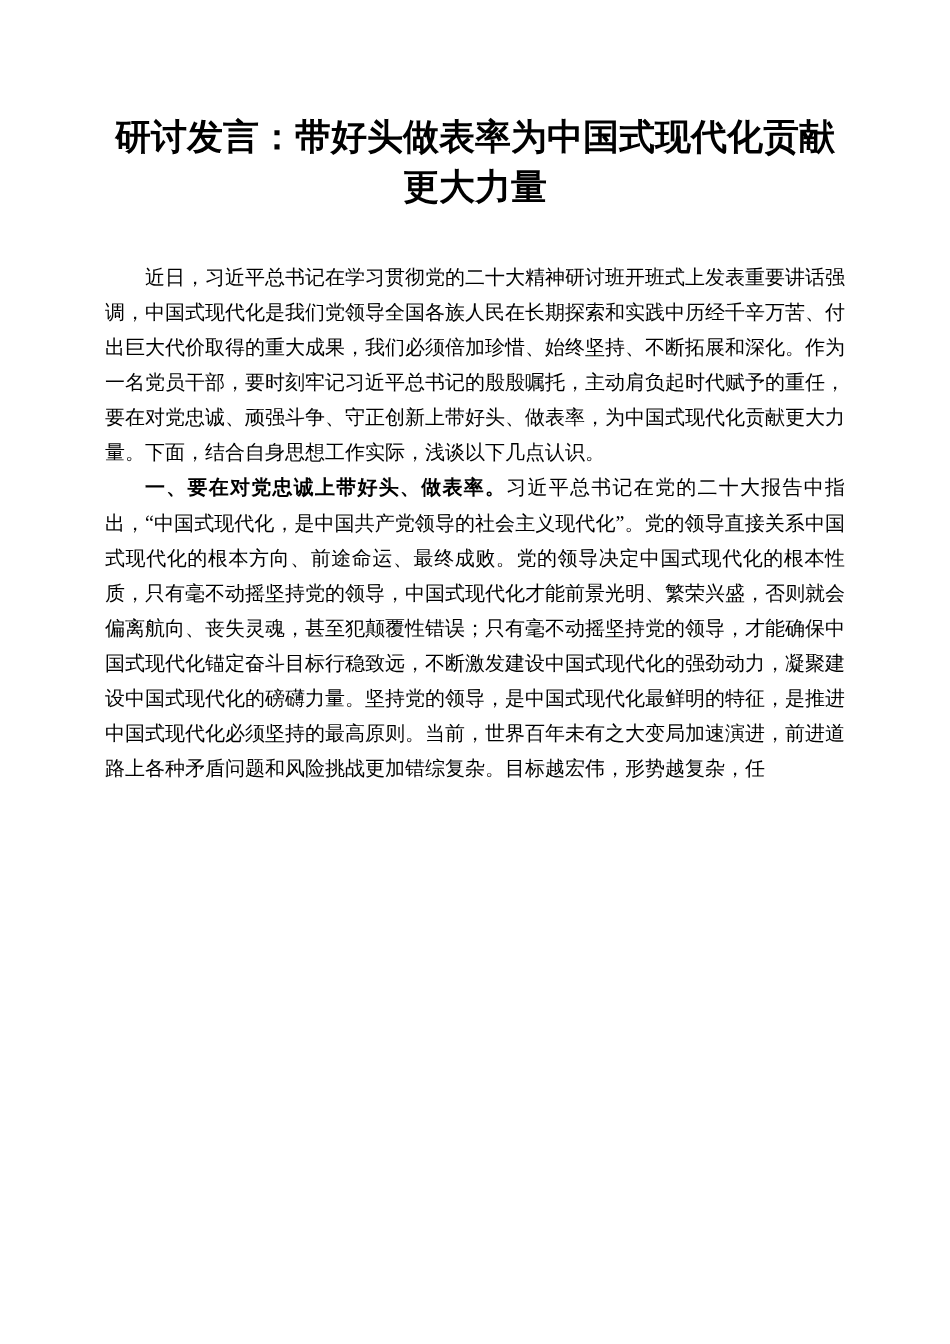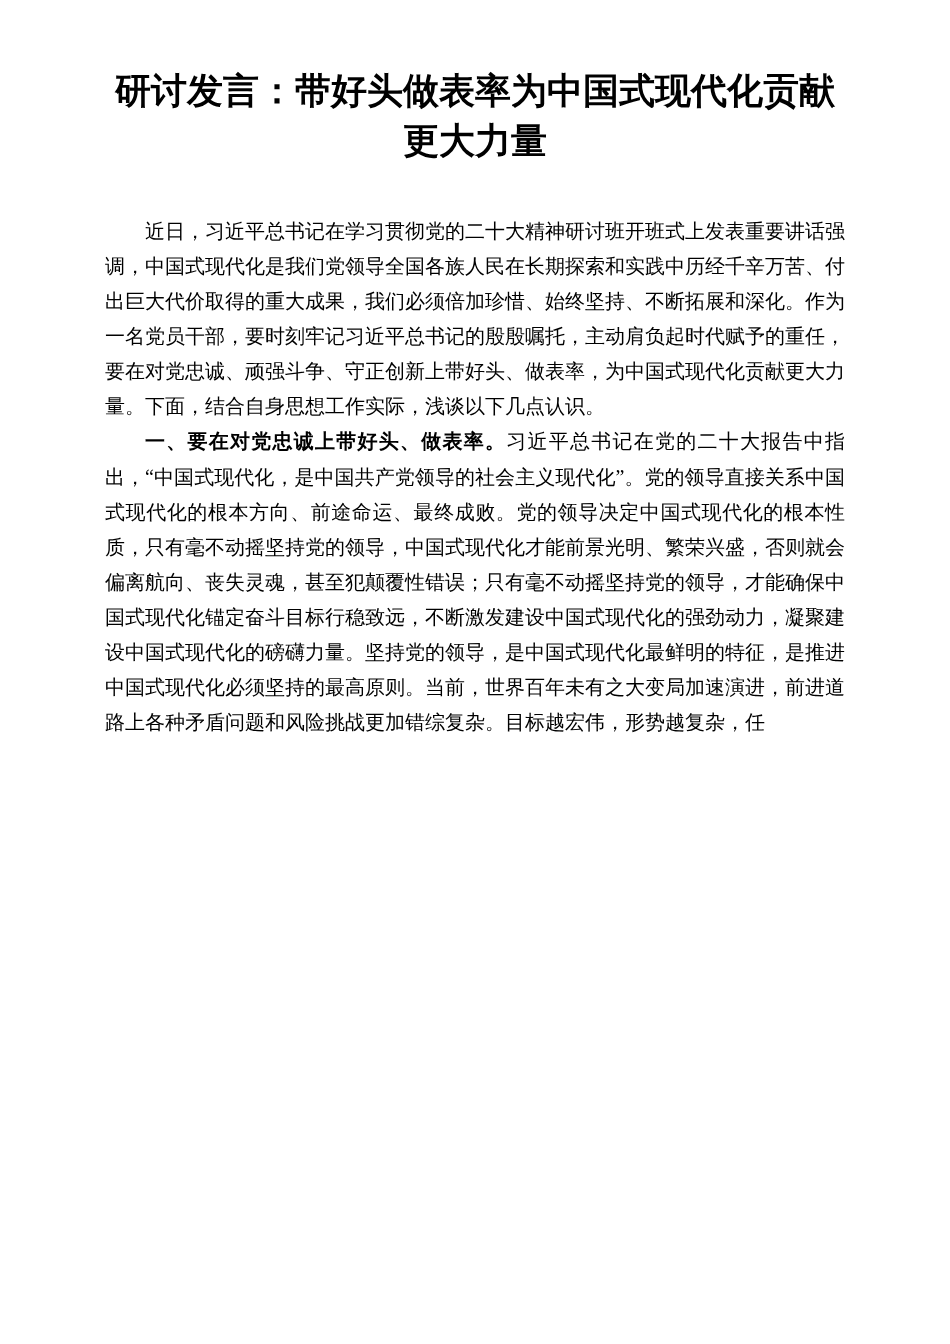--- a/index.html
+++ b/index.html
@@ -8,21 +8,21 @@
     background: #ffffff;
   }
   .page {
     position: relative;
     width: 950px;
     height: 1344px;
     background: #ffffff;
     color: #000000;
     overflow: hidden;
     box-sizing: border-box;
-    padding: 66px 105px 0 105px;
+    padding: 112px 105px 0 105px;
     font-family: "Liberation Serif", serif;
   }
   .doc-title {
     margin: 0 0 48px 0;
     font-family: "Liberation Serif", "DejaVu Serif", serif;
     font-weight: bold;
     font-size: 36px;
     line-height: 50px;
     text-align: center;
     color: #000000;

